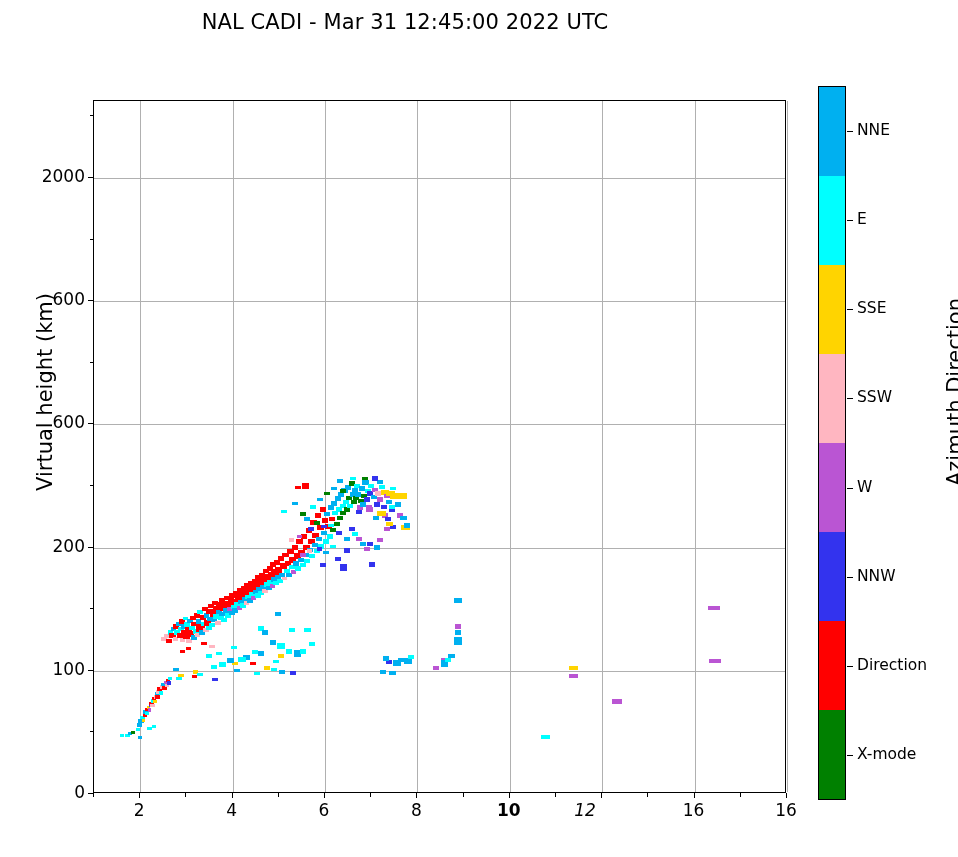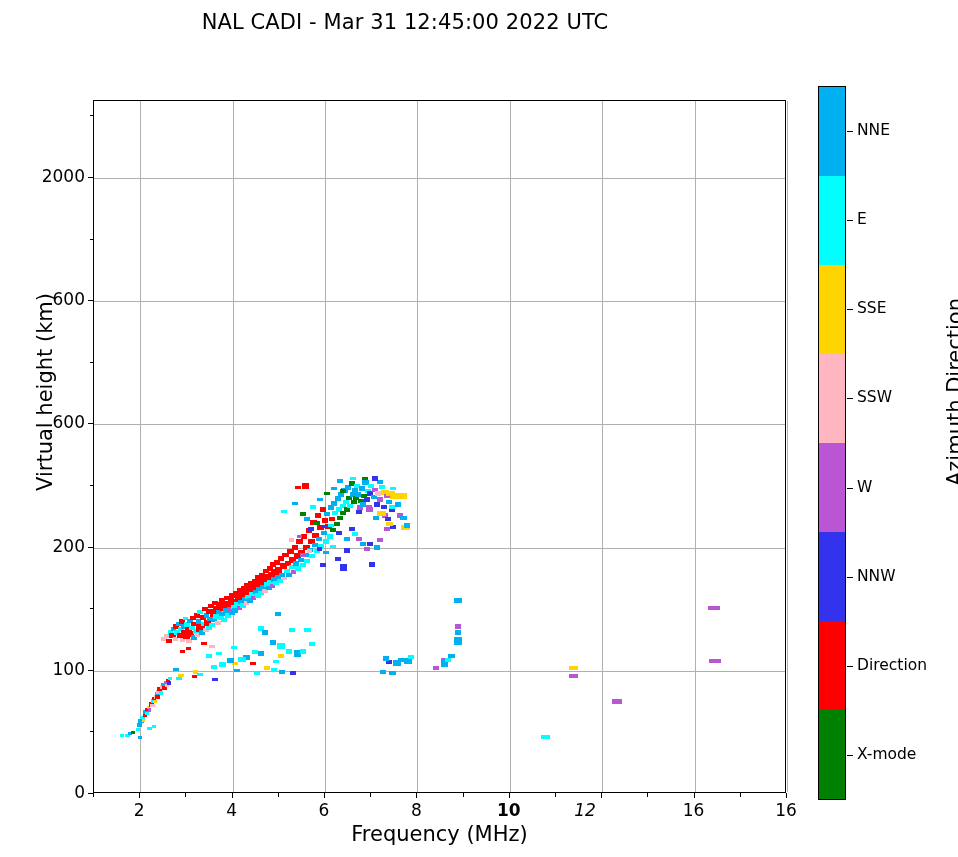--- a/index.html
+++ b/index.html
@@ -485,21 +485,20 @@
       <div class="ytick" style="top: 177px;"></div>
       <div class="ylab" style="top: 177px;">2000</div>
       <div class="ytick minor" style="top: 731.4px;"></div>
       <div class="ytick minor" style="top: 608.2px;"></div>
       <div class="ytick minor" style="top: 485px;"></div>
       <div class="ytick minor" style="top: 361.8px;"></div>
       <div class="ytick minor" style="top: 238.6px;"></div>
       <div class="ytick minor" style="top: 115.4px;"></div>
     </div>
 
-  <div id="xaxis-title">Frequency (MHz)</div>
   <div id="yaxis-title">Virtual height (km)</div>
 
   <div id="colorbar">
       <div class="cb-seg" style="height: 12.5%; background: rgb(0, 176, 240);"></div>
       <div class="cb-seg" style="height: 12.5%; background: rgb(0, 255, 255);"></div>
       <div class="cb-seg" style="height: 12.5%; background: rgb(255, 212, 0);"></div>
       <div class="cb-seg" style="height: 12.5%; background: rgb(255, 182, 193);"></div>
       <div class="cb-seg" style="height: 12.5%; background: rgb(186, 85, 211);"></div>
       <div class="cb-seg" style="height: 12.5%; background: rgb(51, 51, 238);"></div>
       <div class="cb-seg" style="height: 12.5%; background: rgb(255, 0, 0);"></div>

